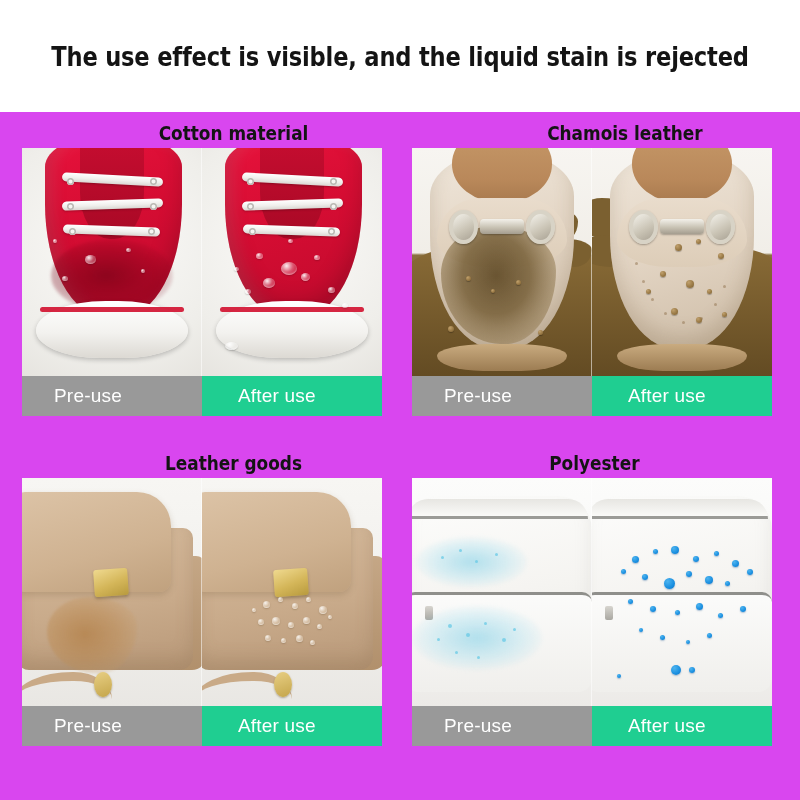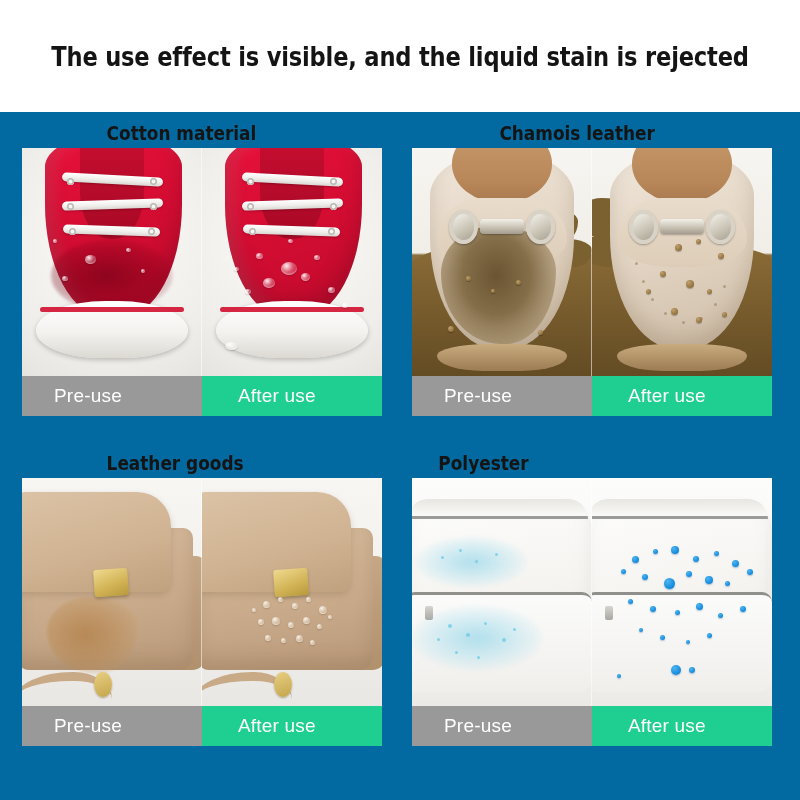--- a/index.html
+++ b/index.html
@@ -5,41 +5,41 @@
 <style>
   * { margin:0; padding:0; box-sizing:border-box; }
 
   html, body {
     width:800px; height:800px;
     overflow:hidden;
     background:#f4f3f1;
     font-family:"Liberation Sans", sans-serif;
   }
 
-  #page { position:relative; width:800px; height:800px; background:#0369a1; }
+  #page { position:relative; width:800px; height:800px; background:#d946ef; }
 
   
   .header {
     position:absolute; left:0; top:0; width:800px; height:112px;
     background:#ffffff;
     display:flex; align-items:center; justify-content:center;
   }
   .header-title {
     font-family:"Liberation Sans Narrow","DejaVu Sans Condensed","Liberation Sans", sans-serif;
     font-weight:bold;
     font-size:27px;
     letter-spacing:-0.2px;
     color:#141414;
     transform:scaleX(0.93);
     transform-origin:center;
     white-space:nowrap;
   }
 
   
-  .grid { position:absolute; left:0; top:112px; width:800px; height:688px; }
+  .grid { position:absolute; left:0; top:112px; width:800px; height:688px;text-align:center; }
 
   .panel { position:absolute; }
   .panel.r0 { top:0; }
   .panel.r1 { top:330px; }
   .panel.c0 { left:22px; }
   .panel.c1 { left:412px; }
 
   .panel-label {
     font-family:"Liberation Sans Narrow","DejaVu Sans Condensed","Liberation Sans", sans-serif;
     font-weight:bold;

